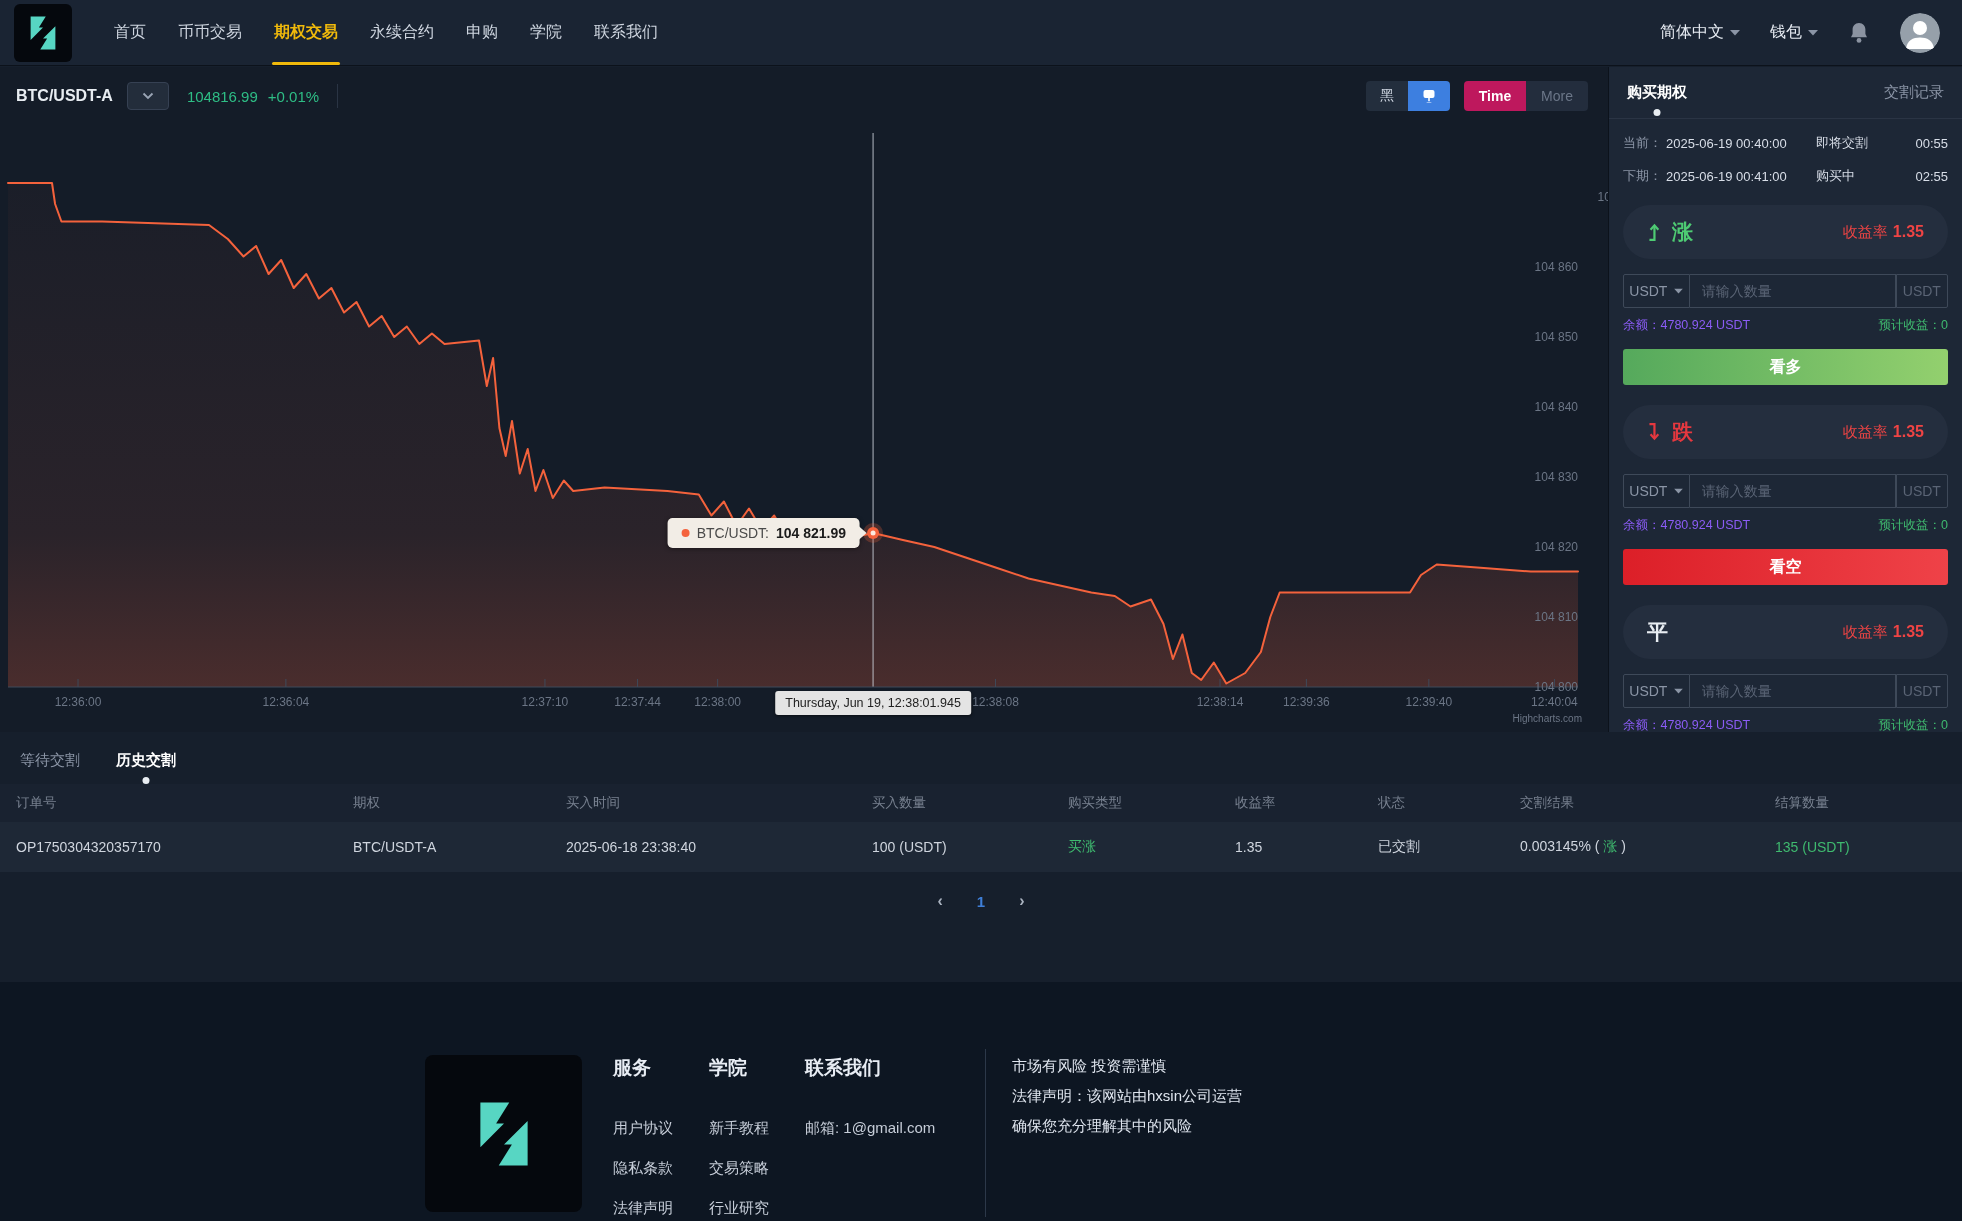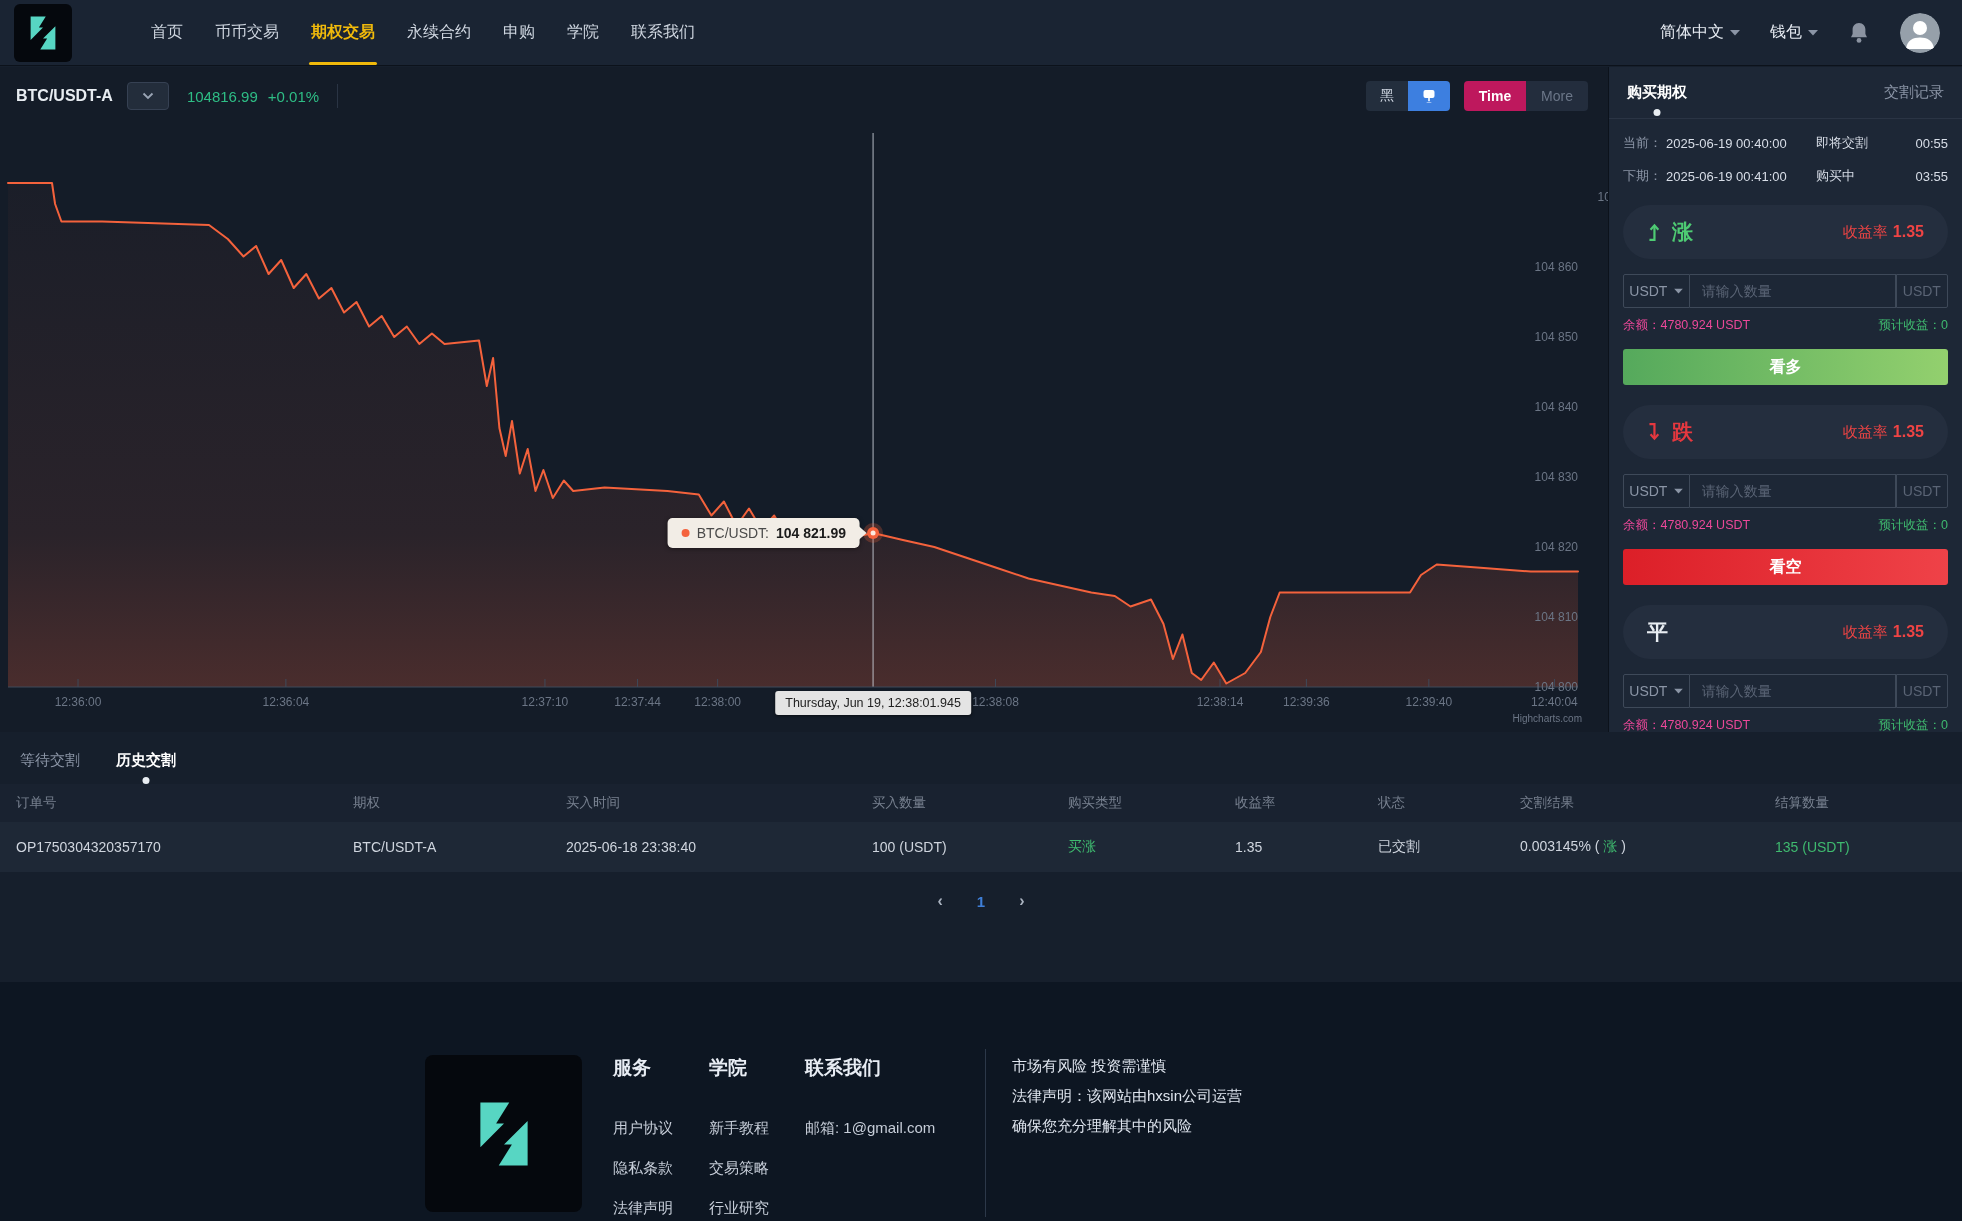--- a/index.html
+++ b/index.html
@@ -1,21 +1,21 @@
 <!DOCTYPE html>
 <html><head>
 <meta charset="utf-8">
 <style>
   * { margin:0; padding:0; box-sizing:border-box; }
   body { font-family:"Liberation Sans", sans-serif; background:#10161f; }
   .screen { position:relative; width:1962px; height:1221px; background:#161f2c; overflow:hidden; }
 
   
   .navbar { position:absolute; left:0; top:0; width:1962px; height:66px; background:#1a2433;
-            display:flex; align-items:center; border-bottom:1px solid #0c121b;gap:37px; }
+            display:flex; align-items:center; border-bottom:1px solid #0c121b; }
   .logo-box { width:58px; height:58px; margin-left:14px; background:#05080d; border-radius:6px;
               display:flex; align-items:center; justify-content:center; }
   .nav-items { display:flex; align-items:center; margin-left:26px; height:100%; }
   .nav-item { position:relative; height:100%; display:flex; align-items:center; padding:0 16px;
               font-size:16px; color:#cfd6e0; cursor:pointer; }
   .nav-item.active { color:#f0b90b; font-weight:bold; }
   .nav-item.active::after { content:""; position:absolute; left:14px; right:14px; bottom:0;
               height:3px; background:#f0b90b; border-radius:2px; }
   .nav-right { margin-left:auto; display:flex; align-items:center; gap:30px; padding-right:22px; }
   .nav-drop { display:flex; align-items:center; gap:6px; color:#e6ebf2; font-size:16px; cursor:pointer; }
@@ -78,21 +78,21 @@
   .opt-rate b { margin-left:5px; font-size:16px; }
   .opt-input-row { display:flex; margin-top:15px; height:34px; }
   .cur-select { display:flex; align-items:center; justify-content:center; gap:7px; width:74px;
                 border:1px solid #3e4959; border-radius:2px 0 0 2px; color:#8b95a6; font-size:14px; cursor:pointer; }
   .amt-input { flex:1; background:transparent; border:1px solid #3e4959; border-left:none; outline:none;
                color:#dfe5ee; font-size:14px; padding:0 12px; font-family:"Liberation Sans",sans-serif; }
   .amt-input::placeholder { color:#5a6475; }
   .cur-suffix { display:flex; align-items:center; justify-content:center; width:58px; border:1px solid #3e4959;
                 border-left:1px solid #3e4959; border-radius:0 2px 2px 0; color:#5a6475; font-size:14px; }
   .opt-meta { display:flex; justify-content:space-between; margin-top:9px; font-size:12.5px; }
-  .opt-balance { color:#ec4899; }
+  .opt-balance { color:#8b5cf6; }
   .opt-profit { color:#3fba6f; }
   .opt-btn { margin-top:15px; width:100%; height:36px; border:none; border-radius:3px; color:#fff;
              font-size:16px; font-weight:bold; cursor:pointer; font-family:"Liberation Sans",sans-serif; }
   .opt-btn.green { background:linear-gradient(90deg,#55a95c,#93d06e); }
   .opt-btn.red   { background:linear-gradient(90deg,#dc1f28,#ef4248); }
   .opt-btn.blue  { background:linear-gradient(90deg,#7fa4f8,#4673ef); }
 
   
   .orders { position:absolute; left:0; top:733px; width:1962px; height:249px; background:#161f2c; }
   .ord-tabs { display:flex; gap:36px; padding:18px 0 0 20px; }
@@ -278,21 +278,21 @@
       <div class="info-row">
         <span class="info-label">当前：</span>
         <span class="info-time">2025-06-19 00:40:00</span>
         <span class="info-status">即将交割</span>
         <span class="info-count">00:55</span>
       </div>
       <div class="info-row">
         <span class="info-label">下期：</span>
         <span class="info-time">2025-06-19 00:41:00</span>
         <span class="info-status">购买中</span>
-        <span class="info-count">03:55</span>
+        <span class="info-count">02:55</span>
       </div>
       <div id="opt-sections">
           <div class="opt-section"><div class="opt-pill">
               <span class="opt-dir up">
                 <svg width="16" height="20" viewBox="0 0 12 18">
                   <polyline points="1,16 5.5,16 5.5,4" fill="none" stroke="currentColor" stroke-width="2"></polyline>
                   <polyline points="2,7 5.5,3 9,7" fill="none" stroke="currentColor" stroke-width="2"></polyline>
                 </svg>
                 <span>涨</span>
               </span>

